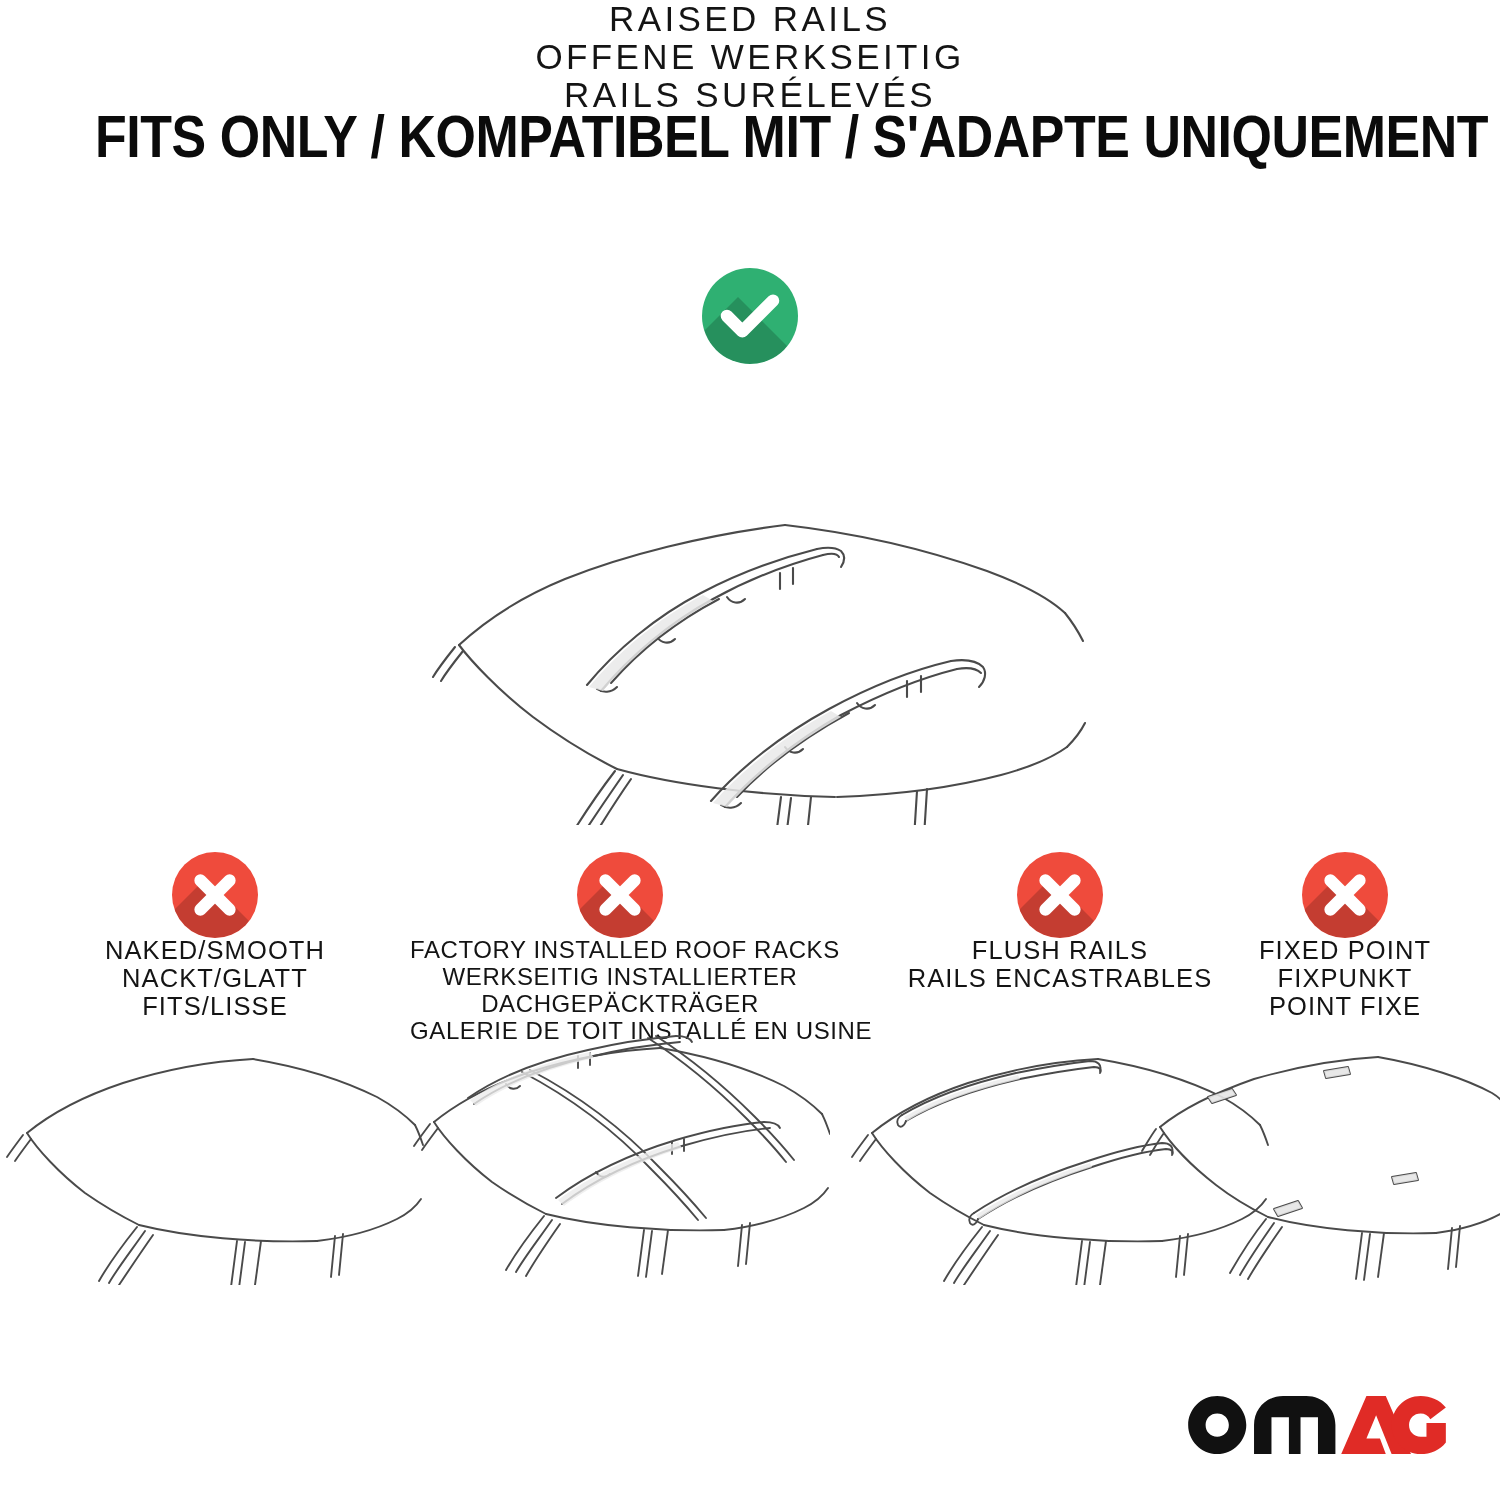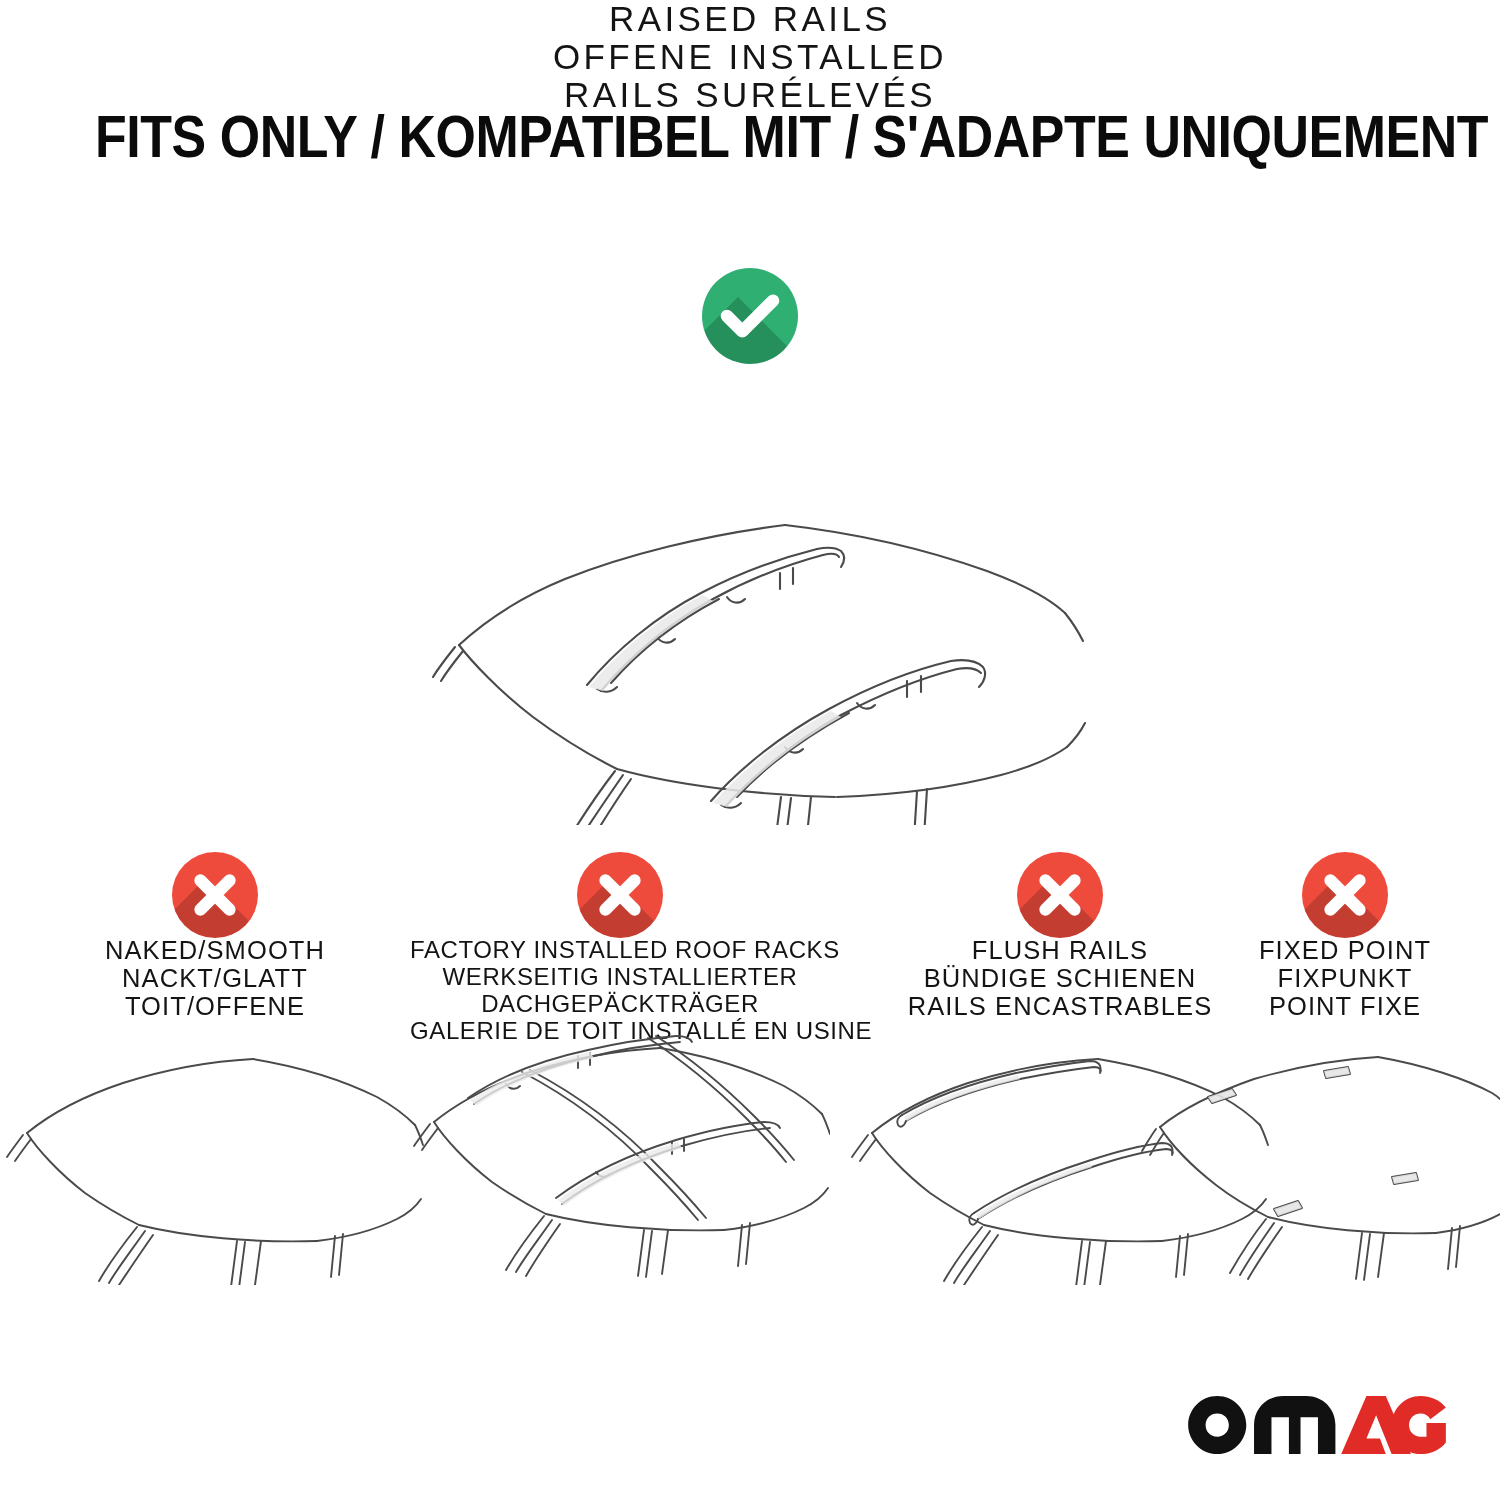--- a/index.html
+++ b/index.html
@@ -173,21 +173,21 @@
   <div class="shadow-wrap">
     <div class="long-shadow" style="left:38%;top:30%;width:120%;height:120%;transform:rotate(45deg);transform-origin:0 0;"></div>
   </div>
   <svg viewBox="0 0 100 100" aria-hidden="true">
     <path d="M26 50 L42 66 L74 34" fill="none" stroke="#ffffff" stroke-width="13" stroke-linecap="round" stroke-linejoin="round"></path>
   </svg>
 </div>
 
 <div id="main-label-block">
   <div class="main-label" style="position:relative;top:0;">RAISED RAILS</div>
-  <div class="main-label" style="position:relative;top:0;">OFFENE INSTALLED</div>
+  <div class="main-label" style="position:relative;top:0;">OFFENE WERKSEITIG</div>
   <div class="main-label" style="position:relative;top:0;">RAILS SURÉLEVÉS</div>
 </div>
 
 <div id="main-illustration">
   <svg viewBox="0 0 670 320" width="670" height="320" aria-hidden="true">
     <g fill="none" stroke="#4a4a4a" stroke-width="2.1" stroke-linecap="round" stroke-linejoin="round">
 
       <path d="M34 140 C60 116 96 92 140 74 C200 50 280 30 360 20"></path>
       <path d="M360 20 C430 28 500 44 562 66 C600 80 625 94 640 108"></path>
       <path d="M34 140 C46 156 74 186 108 212 C140 236 168 252 192 264"></path>
@@ -249,21 +249,21 @@
       <div class="shadow-wrap">
         <div class="long-shadow" style="left:40%;top:30%;width:120%;height:120%;transform:rotate(45deg);transform-origin:0 0;"></div>
       </div>
       <svg viewBox="0 0 100 100" aria-hidden="true">
         <path d="M33 33 L67 67 M67 33 L33 67" fill="none" stroke="#ffffff" stroke-width="14" stroke-linecap="round"></path>
       </svg>
     </div>
   </div>
   <div class="col-label">NAKED/SMOOTH</div>
   <div class="col-label">NACKT/GLATT</div>
-  <div class="col-label">TOIT/OFFENE</div>
+  <div class="col-label">FITS/LISSE</div>
   <div class="col-illustration">
     <svg viewBox="0 0 420 230" width="420" height="230" aria-hidden="true">
       <g fill="none" stroke="#4a4a4a" stroke-width="1.9" stroke-linecap="round" stroke-linejoin="round">
         <path d="M22 78 C44 60 76 42 118 28 C162 14 210 6 248 4"></path>
         <path d="M248 4 C296 12 340 26 372 42 C390 52 402 62 410 70"></path>
         <path d="M22 78 C32 94 54 118 80 138 C100 152 118 162 134 170"></path>
         <path d="M134 170 C182 182 250 188 312 186"></path>
         <path d="M312 186 C346 182 372 174 392 164 C404 158 412 150 416 144"></path>
         <path d="M18 80 C12 88 6 96 2 102"></path>
         <path d="M26 84 C20 92 14 100 10 106"></path>
@@ -349,21 +349,20 @@
     <div class="status-icon cross-icon">
       <div class="shadow-wrap">
         <div class="long-shadow" style="left:40%;top:30%;width:120%;height:120%;transform:rotate(45deg);transform-origin:0 0;"></div>
       </div>
       <svg viewBox="0 0 100 100" aria-hidden="true">
         <path d="M33 33 L67 67 M67 33 L33 67" fill="none" stroke="#ffffff" stroke-width="14" stroke-linecap="round"></path>
       </svg>
     </div>
   </div>
   <div class="col-label">FLUSH RAILS</div>
-  <div class="col-label">BÜNDIGE SCHIENEN</div>
   <div class="col-label">RAILS ENCASTRABLES</div>
   <div class="col-illustration">
     <svg viewBox="0 0 420 230" width="420" height="230" aria-hidden="true">
       <g fill="none" stroke="#4a4a4a" stroke-width="1.9" stroke-linecap="round" stroke-linejoin="round">
         <path d="M22 78 C44 60 76 42 118 28 C162 14 210 6 248 4"></path>
         <path d="M248 4 C296 12 340 26 372 42 C390 52 402 62 410 70"></path>
         <path d="M22 78 C32 94 54 118 80 138 C100 152 118 162 134 170"></path>
         <path d="M134 170 C182 182 250 188 312 186"></path>
         <path d="M312 186 C346 182 372 174 392 164 C404 158 412 150 416 144"></path>
         <path d="M18 80 C12 88 6 96 2 102"></path>

